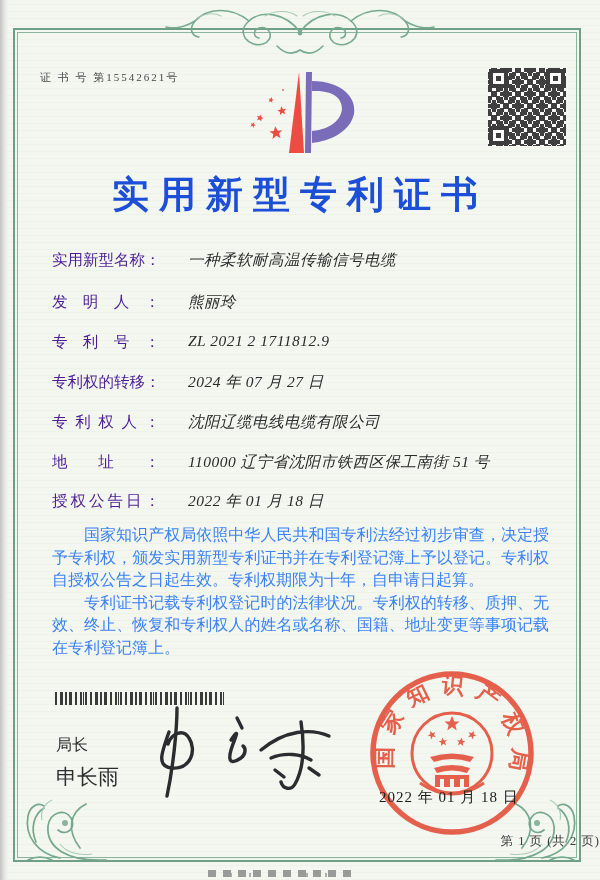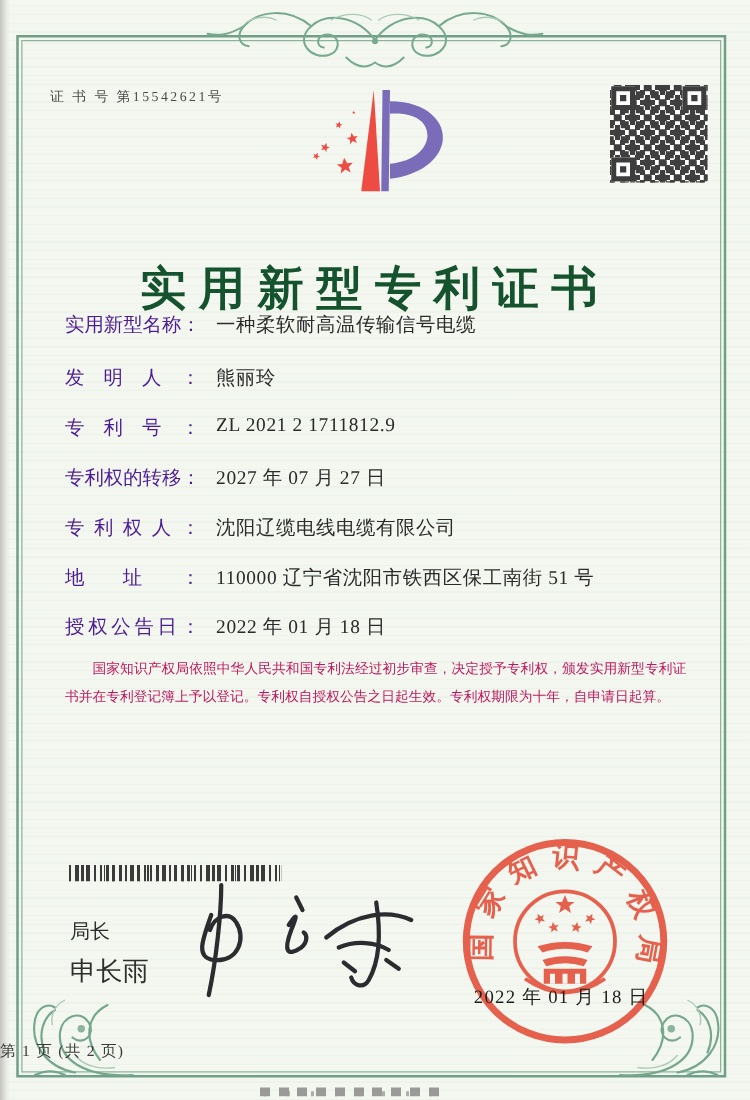--- a/index.html
+++ b/index.html
@@ -24,51 +24,51 @@
   }
   .frame-inner{
     position:absolute;inset:2px;border:1px solid #8cb49c;
   }
   .cert-no{
     position:absolute;left:40px;top:70px;
     font-size:11px;letter-spacing:2px;color:#4a4a4a;
   }
   .title{
     position:absolute;left:0;right:0;top:170px;text-align:center;
-    font-size:37px;font-weight:600;letter-spacing:10px;color:#14532d;margin-top:36px;
+    font-size:37px;font-weight:600;letter-spacing:10px;color:#1d4ed8;
   }
   .field-row{position:absolute;left:52px;font-size:15.5px;white-space:nowrap;}
   .field-label{
     display:inline-block;width:108px;vertical-align:top;
     text-align:justify;text-align-last:justify;color:#4c1d95;
   }
-  .field-value{margin-left:9px;letter-spacing:0.5px;color:#2b2b2b;}
+  .field-value{margin-left:24px;letter-spacing:0.5px;color:#2b2b2b;font-style:italic;}
   .grant-no{position:absolute;left:288px;top:0;font-size:15.5px;white-space:nowrap;}
   .grant-no .field-label{width:92px;}
   .paragraphs{
     position:absolute;left:52px;top:524px;width:497px;
-    font-size:11px;line-height:22.6px;color:#be185d;text-align:justify;
+    font-size:16px;line-height:22.6px;color:#3b82f6;text-align:justify;
   }
   .paragraphs p{margin:0;text-indent:2em;}
   .barcode{
     position:absolute;left:55px;top:692px;width:170px;height:13px;
     background-image:
       repeating-linear-gradient(90deg,#3a3a3a 0 2px,transparent 2px 5px),
       repeating-linear-gradient(90deg,#3a3a3a 0 1px,transparent 1px 7px);
   }
   .signer-title{position:absolute;left:56px;top:735px;font-size:16px;font-family:"Liberation Sans","DejaVu Sans",sans-serif;text-align:center;}
   .signer-name{position:absolute;left:56px;top:763px;font-size:21px;font-family:"Liberation Sans","DejaVu Sans",sans-serif;}
   .signature-svg{position:absolute;left:125px;top:696px;}
   .seal-svg{position:absolute;left:362px;top:665px;}
   .seal-date{
     position:absolute;left:379px;top:788px;width:170px;
     font-size:15px;letter-spacing:1px;color:#1d1d1d;white-space:nowrap;
   }
   .page-footer{
-    position:absolute;left:0;right:0;top:833px;text-align:left;
+    position:absolute;left:0;right:0;top:833px;text-align:right;
     font-size:12.5px;letter-spacing:1px;color:#3a3a3a;
   }
   .qr{
     position:absolute;left:488px;top:68px;width:78px;height:78px;
     background:
       repeating-conic-gradient(#3f3f3f 0 25%, rgba(0,0,0,0) 0 50%) 0px 0px/8px 8px,
       repeating-conic-gradient(#3f3f3f 0 25%, rgba(0,0,0,0) 0 50%) 3px 5px/12px 12px,
       #fff;
   }
   .finder{position:absolute;width:19px;height:19px;border:4px solid #3d3d3d;background:#fff;box-sizing:border-box;}
@@ -182,37 +182,38 @@
 <div class="field-row" style="top:292px">
   <span class="field-label">发明人：</span>
   <span class="field-value">熊丽玲</span>
 </div>
 <div class="field-row" style="top:332px">
   <span class="field-label">专利号：</span>
   <span class="field-value">ZL 2021 2 1711812.9</span>
 </div>
 <div class="field-row" style="top:372px">
   <span class="field-label">专利权的转移：</span>
-  <span class="field-value">2027 年 07 月 27 日</span>
+  <span class="field-value">2024 年 07 月 27 日</span>
 </div>
 <div class="field-row" style="top:412px">
   <span class="field-label">专利权人：</span>
   <span class="field-value">沈阳辽缆电线电缆有限公司</span>
 </div>
 <div class="field-row" style="top:452px">
   <span class="field-label">地址：</span>
   <span class="field-value">110000 辽宁省沈阳市铁西区保工南街 51 号</span>
 </div>
 <div class="field-row" style="top:491px;right:40px">
   <span class="field-label">授权公告日：</span>
   <span class="field-value">2022 年 01 月 18 日</span>
 </div>
 
 <div class="paragraphs">
   <p>国家知识产权局依照中华人民共和国专利法经过初步审查，决定授予专利权，颁发实用新型专利证书并在专利登记簿上予以登记。专利权自授权公告之日起生效。专利权期限为十年，自申请日起算。</p>
+  <p>专利证书记载专利权登记时的法律状况。专利权的转移、质押、无效、终止、恢复和专利权人的姓名或名称、国籍、地址变更等事项记载在专利登记簿上。</p>
 </div>
 
 <div class="barcode"></div>
 
 <div class="signer-title">局长</div>
 <div class="signer-name">申长雨</div>
 
 <svg class="signature-svg" width="220" height="108" viewBox="0 0 220 108">
   <g fill="none" stroke="#2b2b30" stroke-width="3.4" stroke-linecap="round" stroke-linejoin="round">
     <path d="M44,36 C36,58 32,70 46,72 C66,74 72,54 64,42 C58,32 46,38 43,48"></path>

